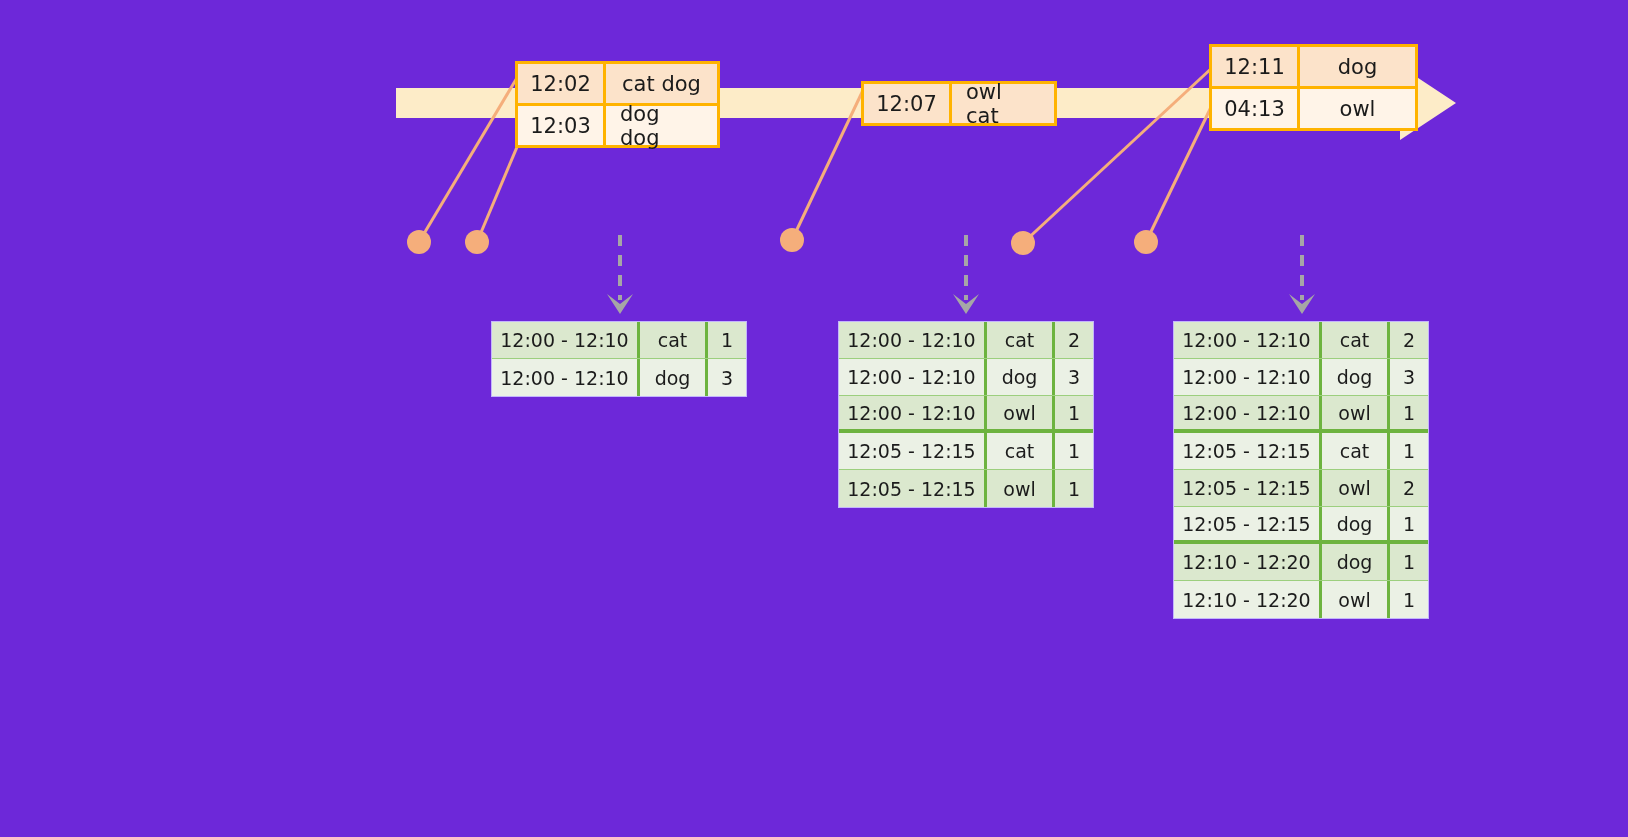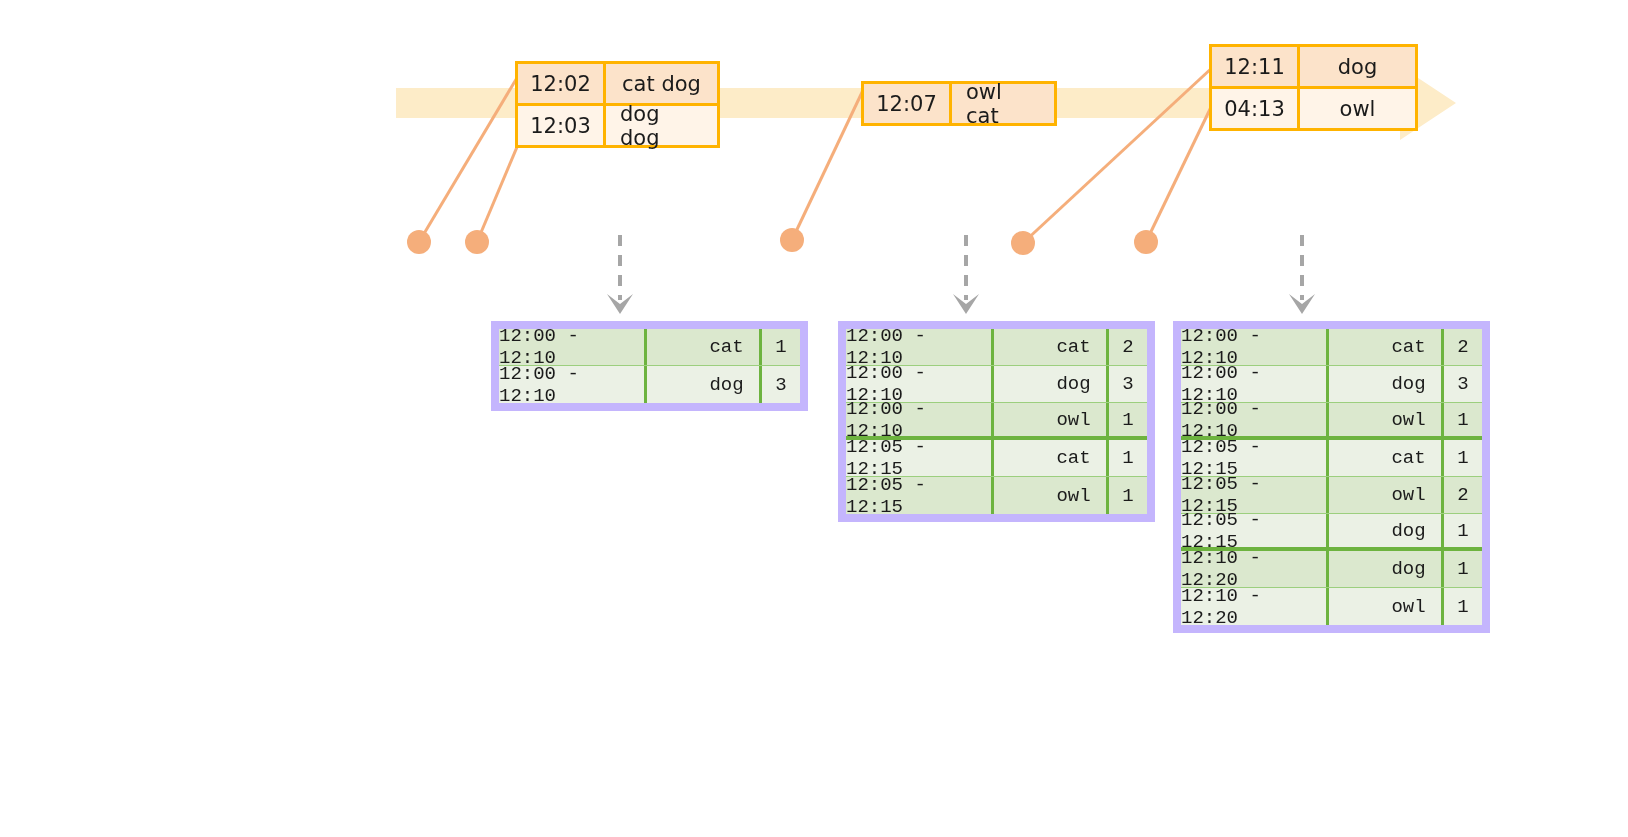--- a/index.html
+++ b/index.html
@@ -4,21 +4,21 @@
 <style>
   html, body {
     margin: 0;
     padding: 0;
     background: #000000;
   }
   #canvas {
     position: relative;
     width: 1628px;
     height: 837px;
-    background: #ffffff;
+    background: #6d28d9;
     font-family: "DejaVu Sans", sans-serif;
     overflow: hidden;
   }
 
   
   #timeline-svg {
     position: absolute;
     left: 0; top: 0;
     width: 1628px; height: 837px;
     pointer-events: none;
@@ -57,24 +57,23 @@
     justify-content: center;
     font-size: 21px;
     color: #1b1b1b;
     box-sizing: border-box;
     padding: 0 14px;
   }
 
   
   .agg-table {
     position: absolute;
-    border: 8px solid #c4b5fd;
+    border: 1px solid #c4b5fd;
     box-sizing: border-box;
     z-index: 4;
-    font-family: Liberation Mono, monospace;
   }
   .agg-row {
     display: flex;
     flex-direction: row;
     height: 37px;
     border-bottom: 1px solid #9ccf7e;
     box-sizing: border-box;
   }
   .agg-row:last-child { border-bottom: none; }
   .agg-row.shade-a { background: #DBE8CE; }
@@ -91,21 +90,20 @@
   }
   .agg-key {
     width: 68px;
     display: flex;
     align-items: center;
     justify-content: center;
     font-size: 19px;
     color: #1b1b1b;
     border-right: 3px solid #6DB33F;
     box-sizing: border-box;
-    margin-left: 47px;
   }
   .agg-count {
     width: 38px;
     display: flex;
     align-items: center;
     justify-content: center;
     font-size: 19px;
     color: #1b1b1b;
     box-sizing: border-box;
   }

